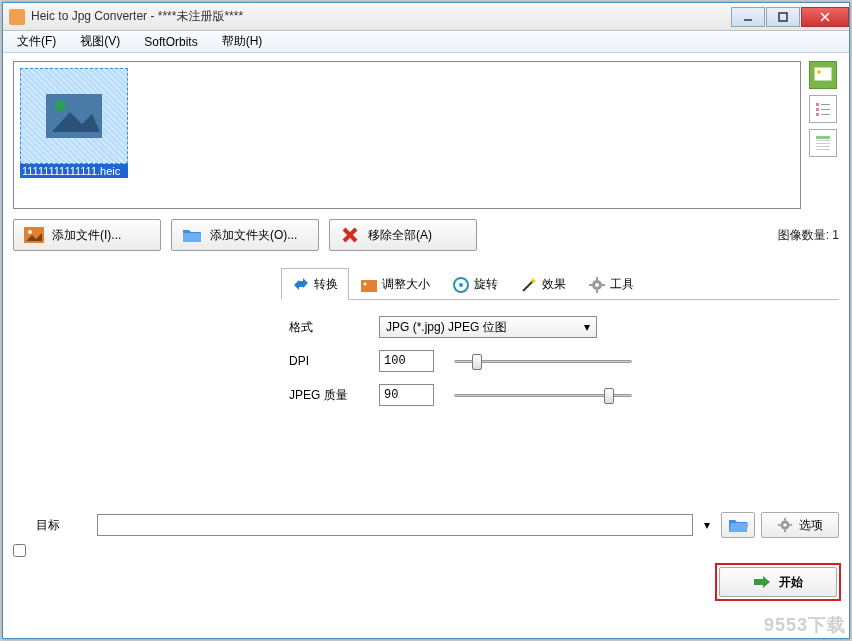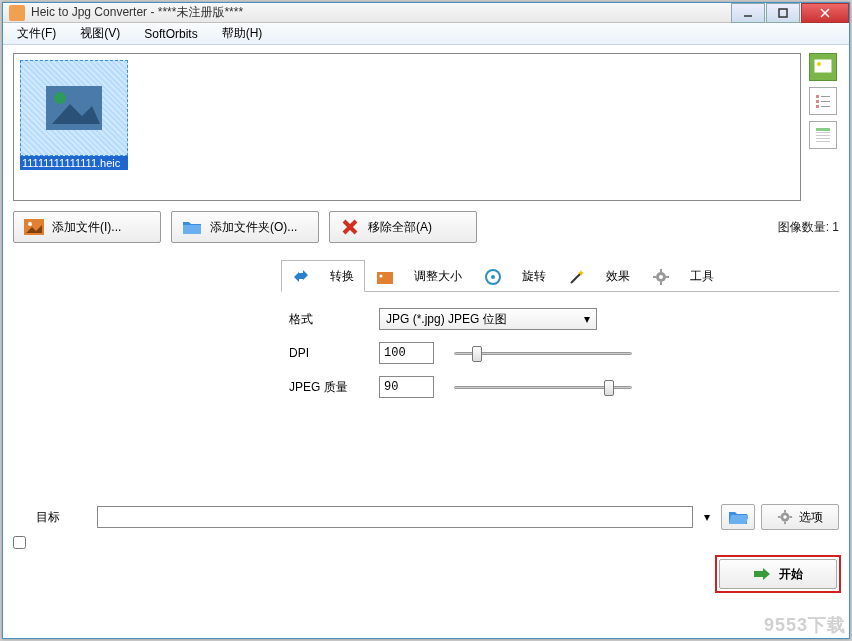--- a/index.html
+++ b/index.html
@@ -1,20 +1,20 @@
 <!DOCTYPE html>
 <html><head>
 <meta charset="utf-8">
 <style>
 * { box-sizing: border-box; margin: 0; padding: 0; font-family: "Microsoft YaHei", "Segoe UI", Tahoma, sans-serif; font-size: 12px; }
 body { background: #d0d0d0; width: 852px; height: 641px; overflow: hidden; }
 
 .window { width: 848px; height: 637px; background: #fff; border: 1px solid #4a90c2; margin: 2px; box-shadow: 0 0 3px rgba(0,0,0,0.3); }
 
-.titlebar { height: 20px; background: linear-gradient(#f8f8f8, #e8e8e8); border-bottom: 1px solid #c0c0c0; display: flex; align-items: center; padding: 0 0 0 6px; }
+.titlebar { height: 28px; background: linear-gradient(#f8f8f8, #e8e8e8); border-bottom: 1px solid #c0c0c0; display: flex; align-items: center; padding: 0 0 0 6px; }
 .titlebar .app-icon { width: 16px; height: 16px; background: #f0a050; border-radius: 2px; margin-right: 6px; }
 .titlebar .title { flex: 1; color: #333; font-size: 12px; }
 .winbtns { display: flex; }
 .winbtn { width: 34px; height: 20px; border: 1px solid #8aa; background: linear-gradient(#eef,#cde); display:flex; align-items:center; justify-content:center; margin-left: 1px; cursor:pointer; }
 .winbtn.close { background: linear-gradient(#e66,#c33); border-color:#a33; color:#fff; width: 48px; }
 .winbtn svg { width:10px; height:10px; }
 
 .menubar { height: 22px; background: linear-gradient(#fafcfe,#eaf2f9); border-bottom: 1px solid #c8d4e0; display:flex; align-items:center; padding: 0 4px; gap: 4px; }
 .menubar .mi { padding: 2px 10px; cursor:pointer; }
 
@@ -32,21 +32,21 @@
 .viewbtn.active { background:#7ab648; border-color:#5a9638; }
 
 .actionrow { display:flex; gap:10px; margin-top:10px; align-items:center; }
 .abtn { height:32px; min-width:148px; border:1px solid #9a9a9a; background:linear-gradient(#fdfdfd,#ececec); display:flex; align-items:center; padding:0 10px; gap:8px; cursor:pointer; border-radius:2px; }
 .abtn .ic { width:20px; height:20px; display:flex; align-items:center; justify-content:center; }
 .spacer { flex:1; }
 .count { font-size:12px; color:#222; }
 
 .tabarea { margin-top:16px; padding-left: 268px; }
 .tabs { display:flex; border-bottom:1px solid #bbb; }
-.tab { display:flex; align-items:center; gap:20px; padding:6px 10px; border:1px solid transparent; border-bottom:none; cursor:pointer; position:relative; top:1px; }
+.tab { display:flex; align-items:center; gap:4px; padding:6px 10px; border:1px solid transparent; border-bottom:none; cursor:pointer; position:relative; top:1px; }
 .tab.active { background:#fff; border-color:#bbb; border-bottom:1px solid #fff; }
 .tab .ic { width:18px; height:18px; }
 
 .tabbody { border:0; padding:16px 8px 8px 8px; height:200px; }
 .frow { display:flex; align-items:center; margin-bottom:12px; }
 .frow .lbl { width:90px; }
 .selectbox { width:218px; height:22px; border:1px solid #888; background:linear-gradient(#fff,#eee); padding:0 6px; display:flex; align-items:center; justify-content:space-between; cursor:pointer; }
 .inputnum { width:55px; height:22px; border:1px solid #888; padding:0 4px;font-family:Liberation Mono, monospace; }
 .slider-wrap { width:178px; margin-left:20px; position:relative; height:20px; }
 .slider-track { position:absolute; top:9px; left:0; right:0; height:3px; background:#ccc; border:1px solid #999; border-radius:2px; }

